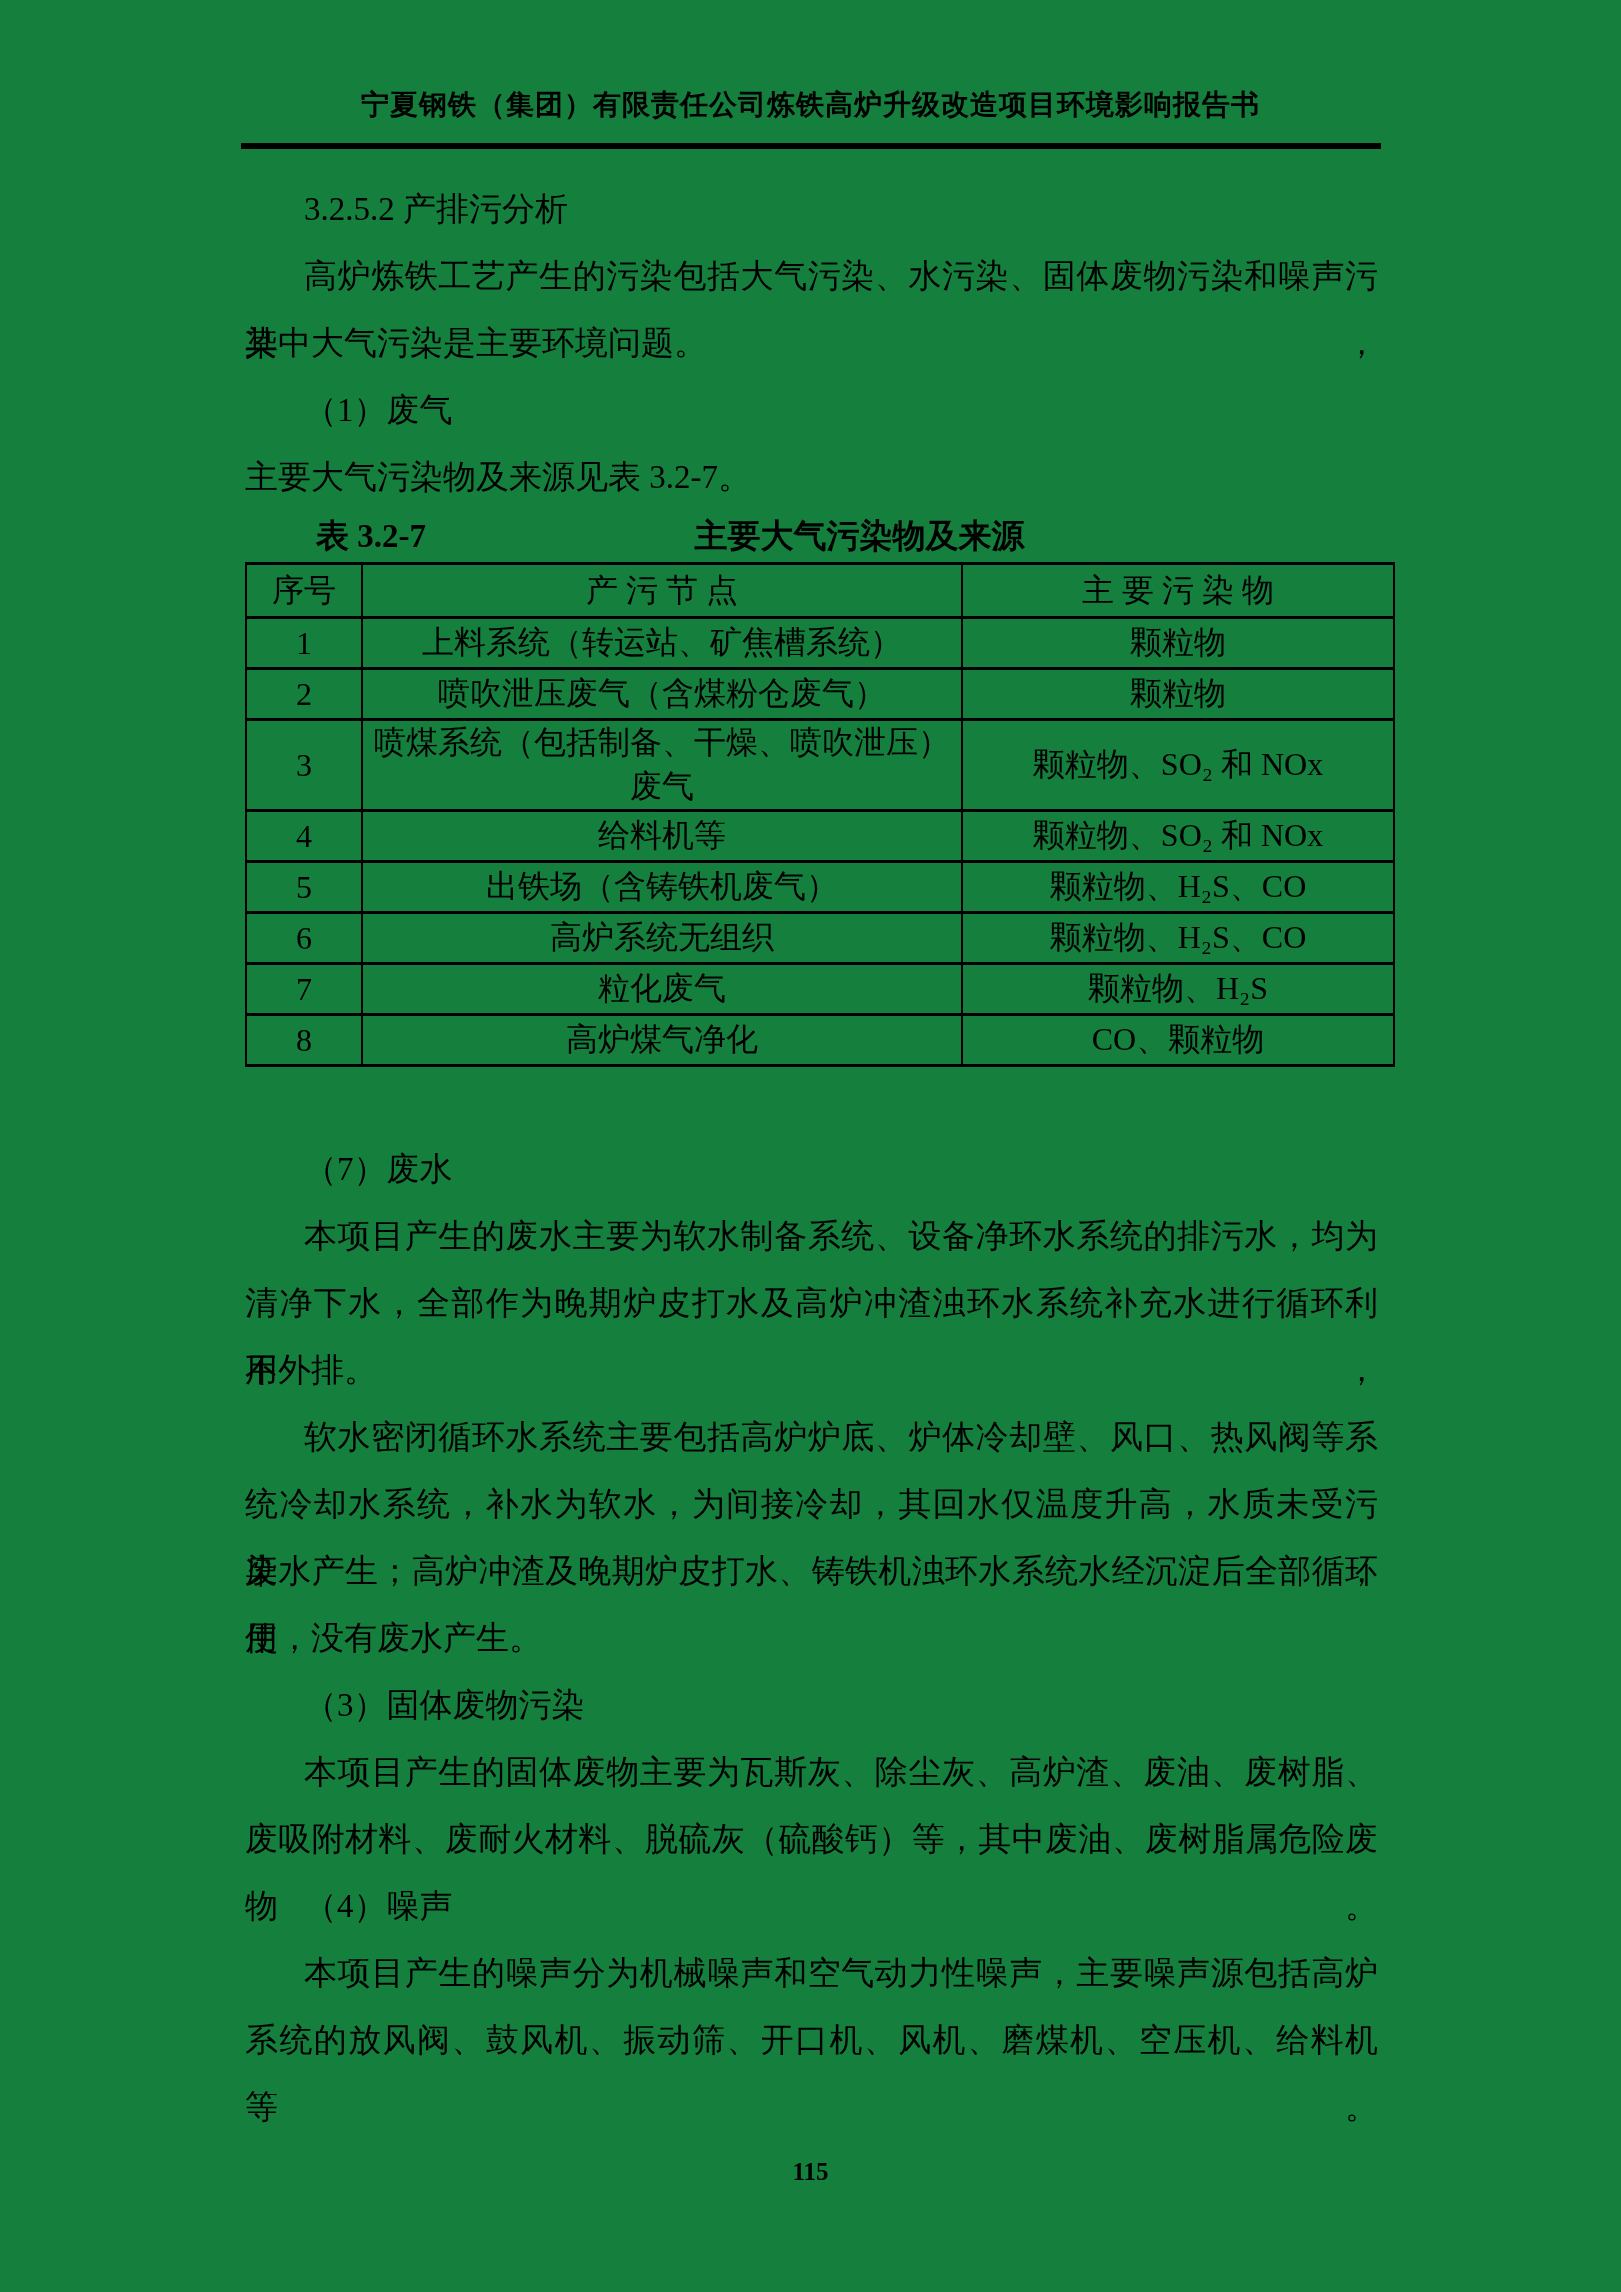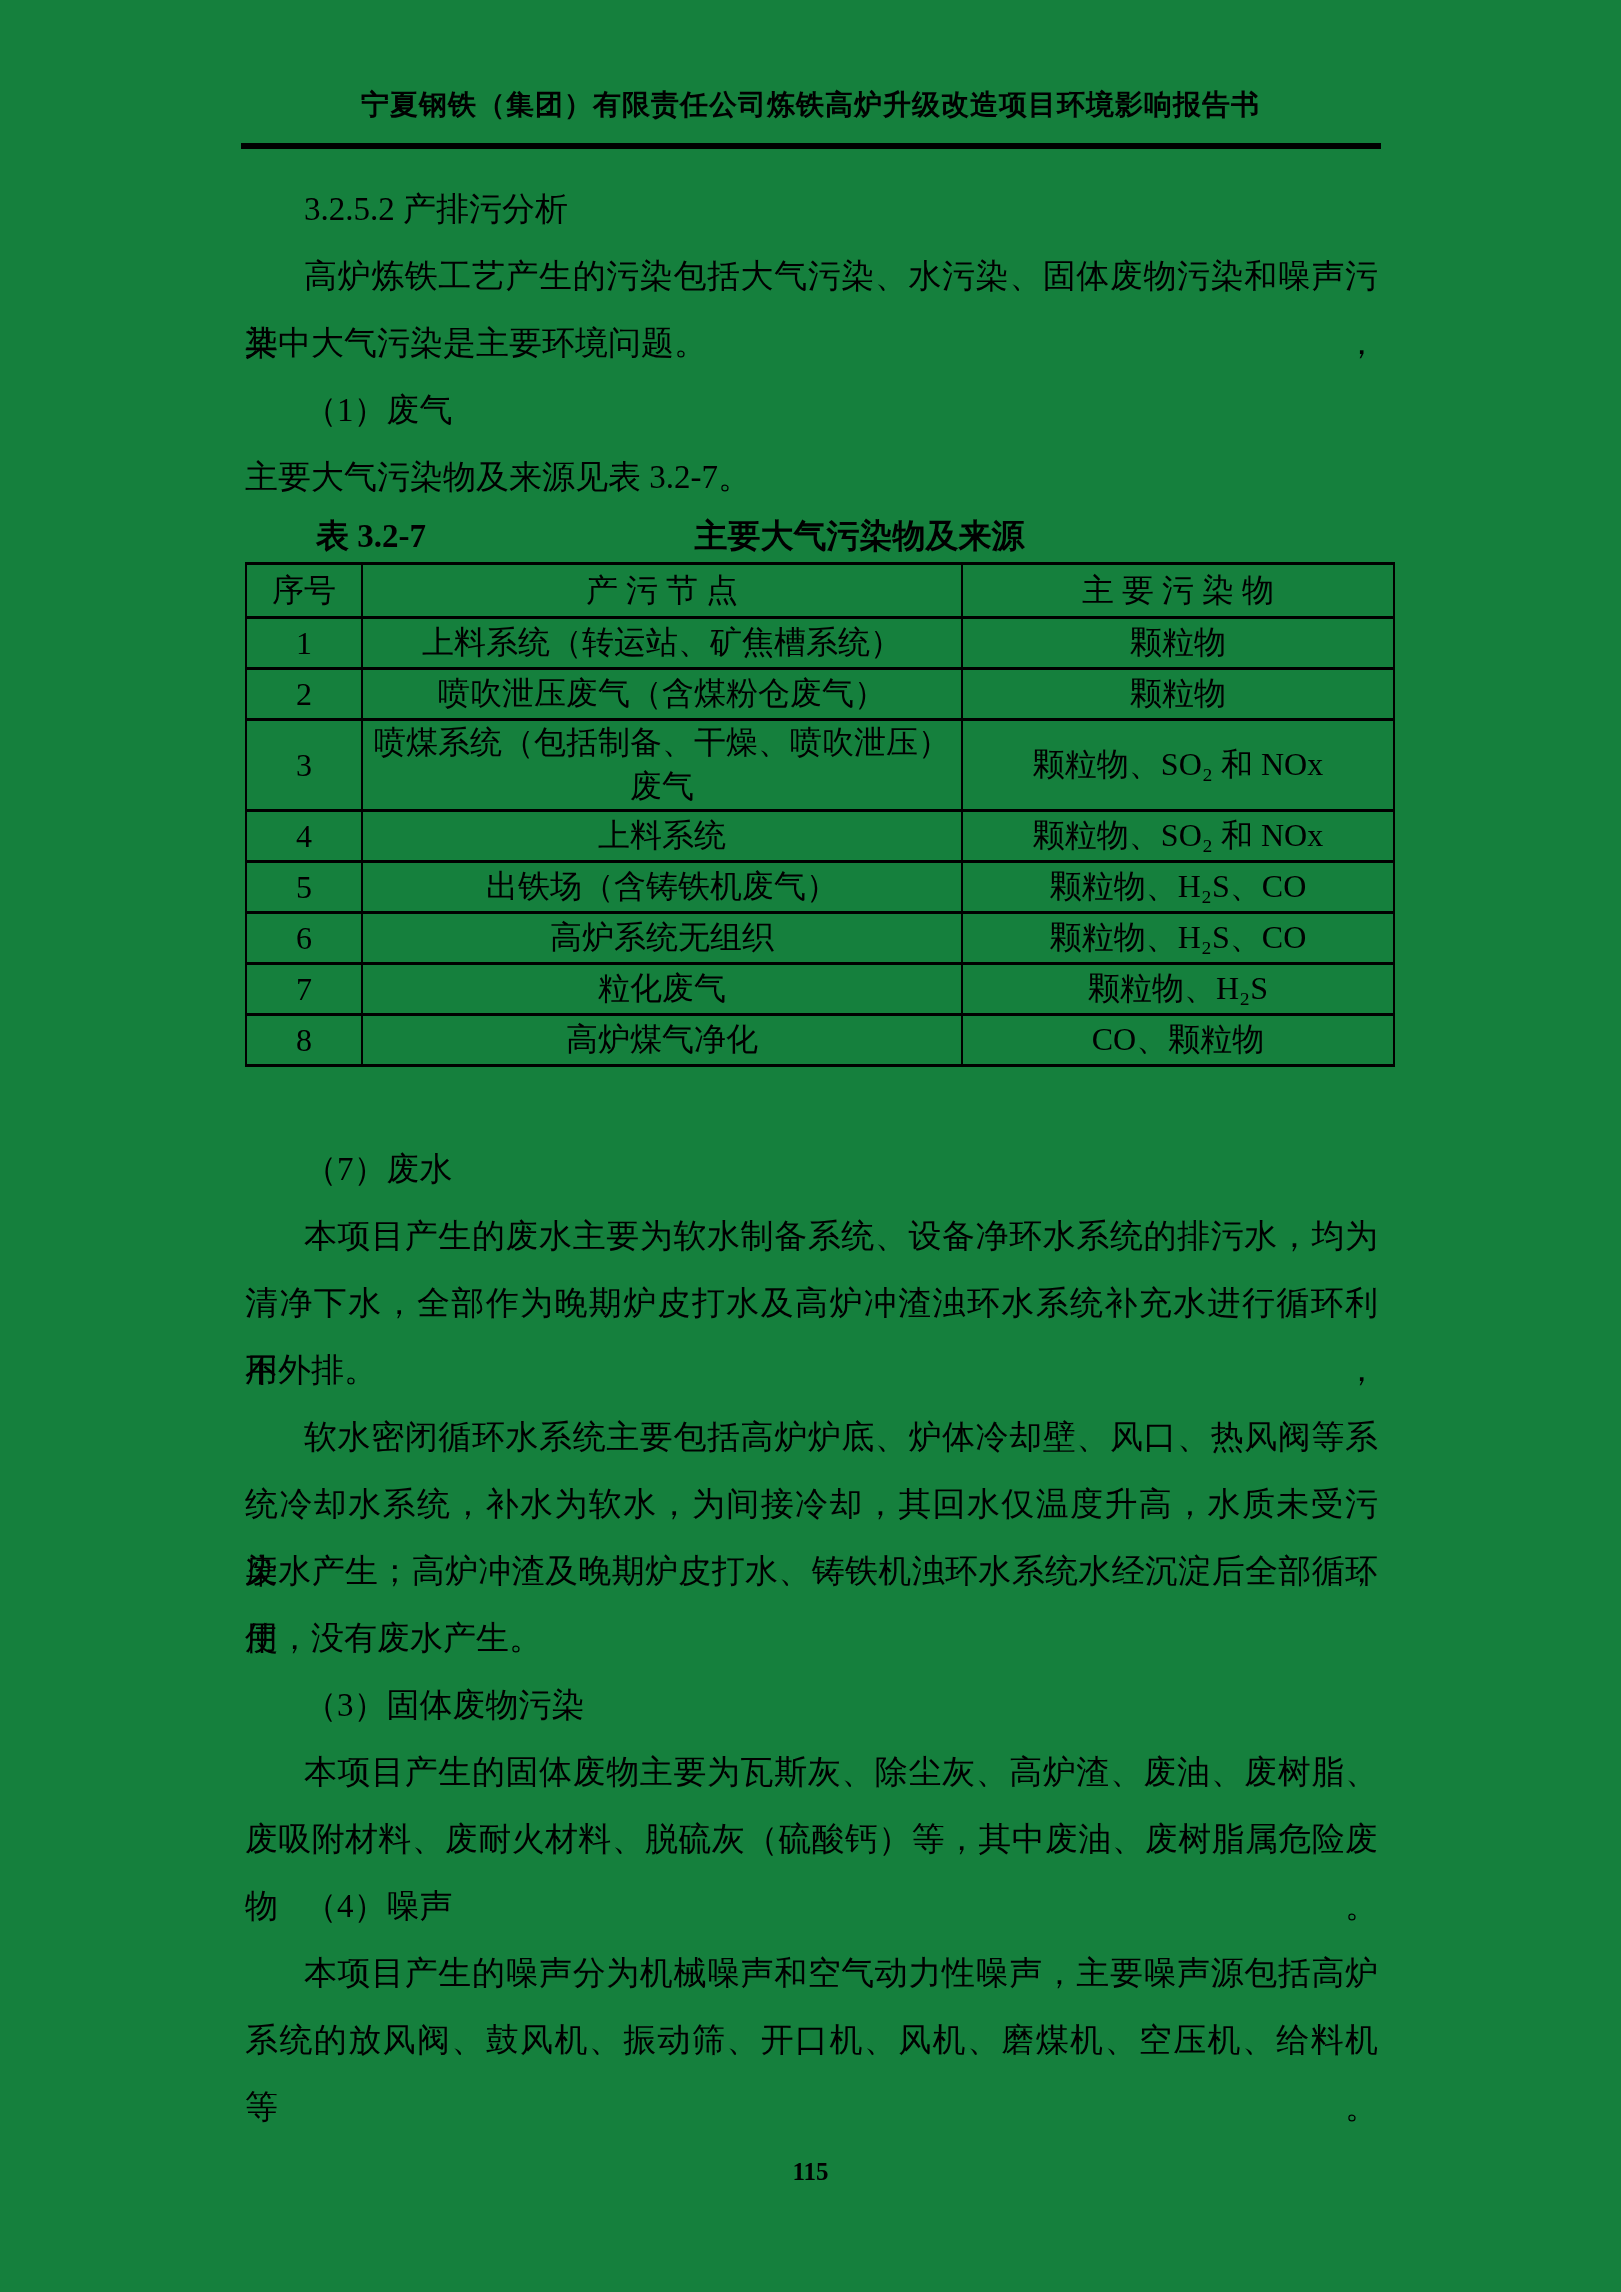--- a/index.html
+++ b/index.html
@@ -100,21 +100,21 @@
           <td>喷吹泄压废气（含煤粉仓废气）</td>
           <td>颗粒物</td>
         </tr>
         <tr>
           <td>3</td>
           <td>喷煤系统（包括制备、干燥、喷吹泄压）废气</td>
           <td>颗粒物、SO₂ 和 NOx</td>
         </tr>
         <tr>
           <td>4</td>
-          <td>上料系统</td>
+          <td>给料机等</td>
           <td>颗粒物、SO₂ 和 NOx</td>
         </tr>
         <tr>
           <td>5</td>
           <td>出铁场（含铸铁机废气）</td>
           <td>颗粒物、H₂S、CO</td>
         </tr>
         <tr>
           <td>6</td>
           <td>高炉系统无组织</td>

